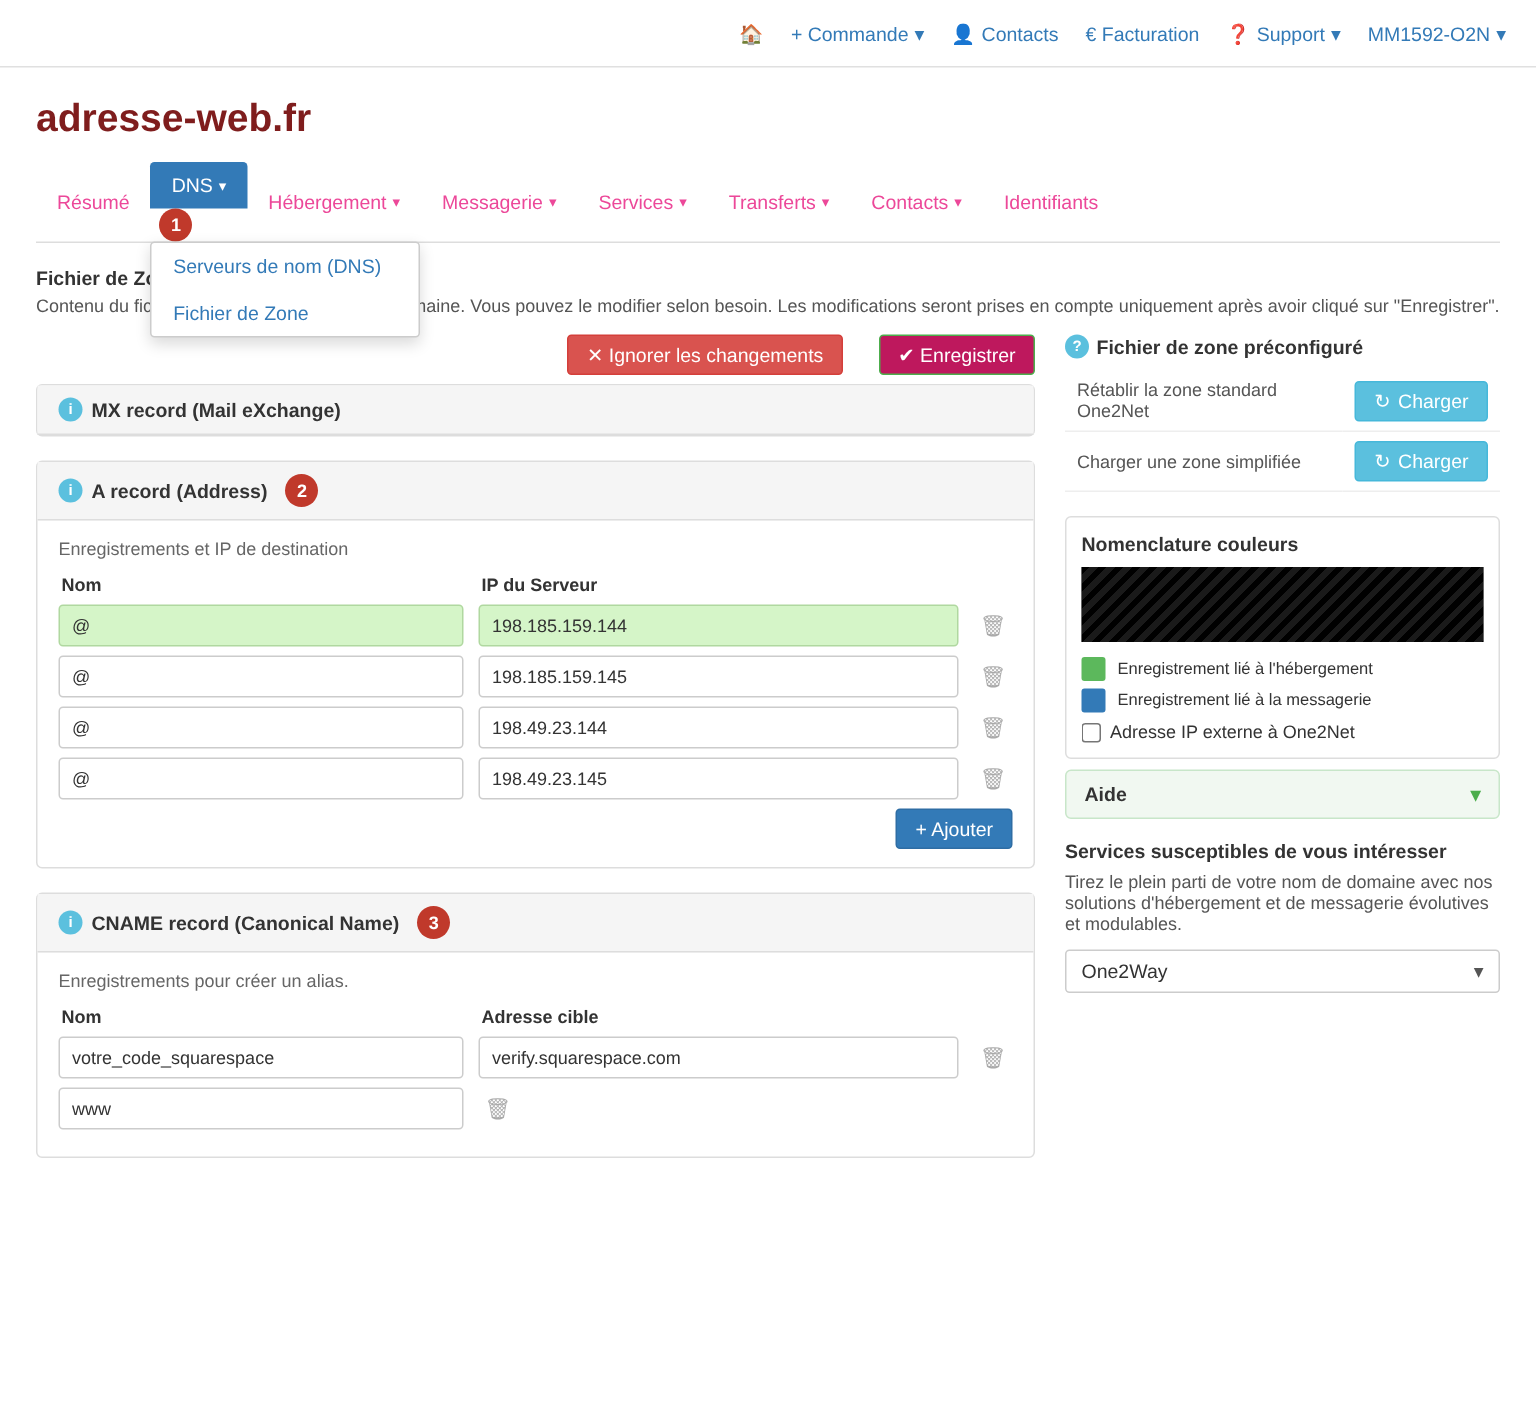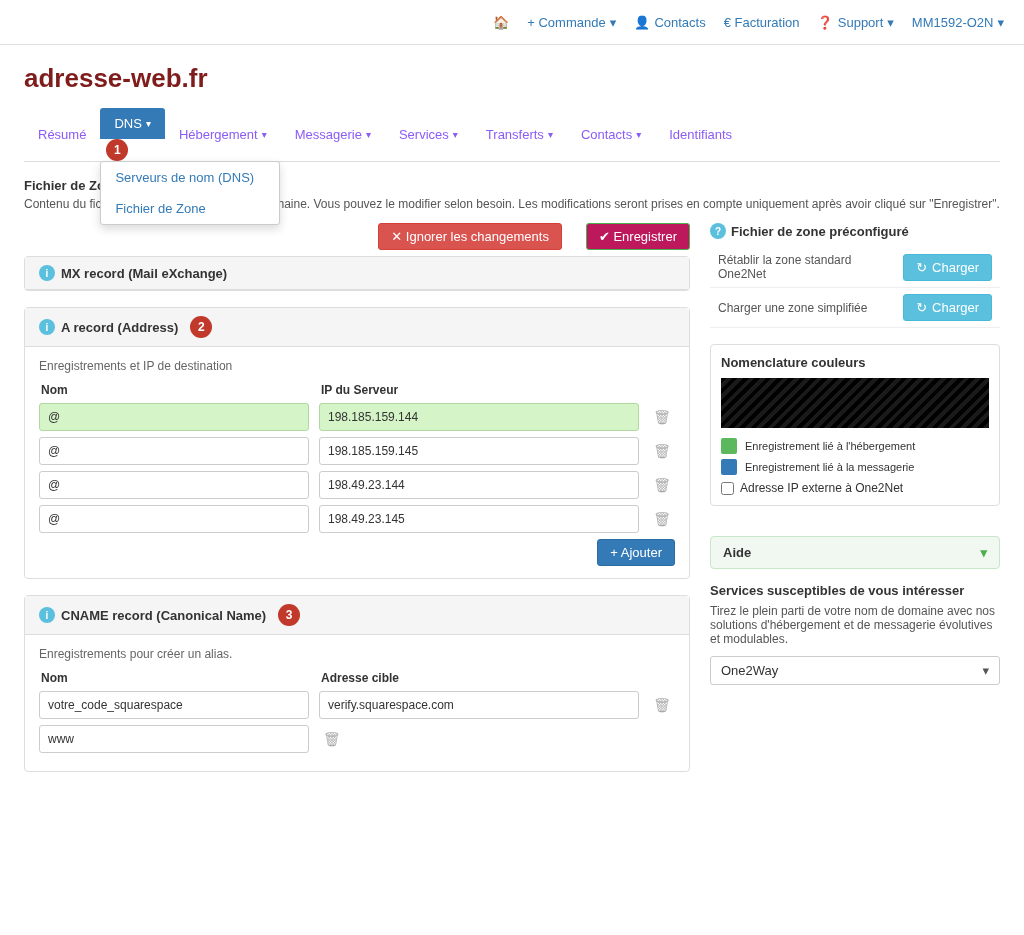--- a/index.html
+++ b/index.html
@@ -39,21 +39,21 @@
 
     
     .tab-nav {
       display: flex;
       border-bottom: 1px solid #ddd;
       margin-bottom: 16px;
       position: relative;
     }
     .tab-nav .tab-item {
       padding: 8px 14px;
-      color: #8b5cf6;
+      color: #ec4899;
       cursor: pointer;
       font-size: 13px;
       text-decoration: none;
       display: flex;
       align-items: center;
       gap: 4px;
     }
     .tab-nav .tab-item.active {
       background: #337ab7;
       color: #fff;
@@ -229,21 +229,21 @@
     .right-table { width: 100%; border-collapse: collapse; font-size: 12px; }
     .right-table td { padding: 6px 8px; border-bottom: 1px solid #eee; }
     .right-table td:first-child { color: #555; }
     .right-table td:last-child { text-align: right; }
 
     
     .nomenclature-panel {
       border: 1px solid #ddd;
       border-radius: 4px;
       padding: 10px;
-      margin-bottom: 30px;
+      margin-bottom: 7px;
     }
     .nomenclature-panel .panel-title {
       font-size: 13px;
       font-weight: bold;
       color: #333;
       margin-bottom: 8px;
     }
     .color-row {
       display: flex;
       align-items: center;

